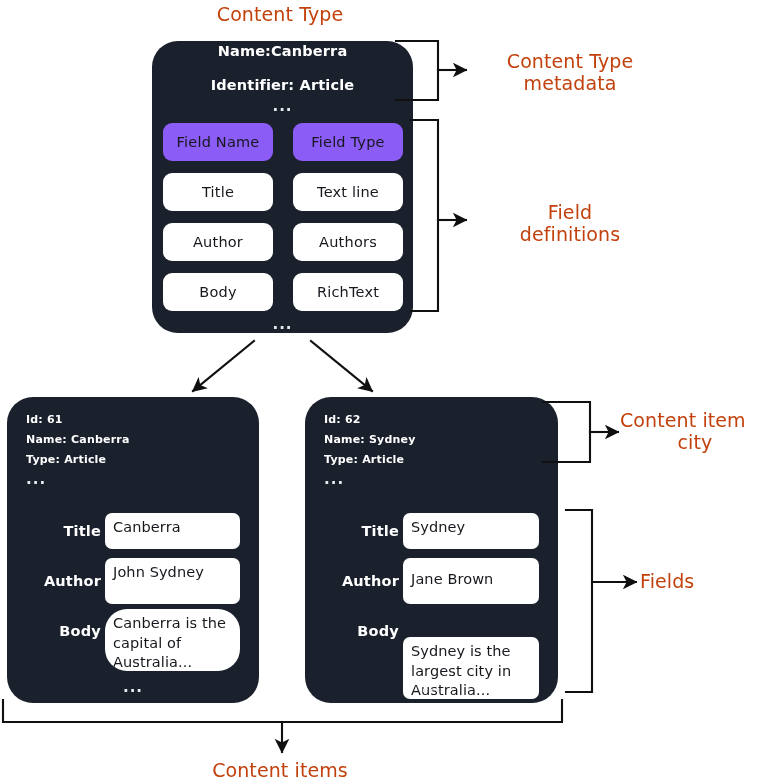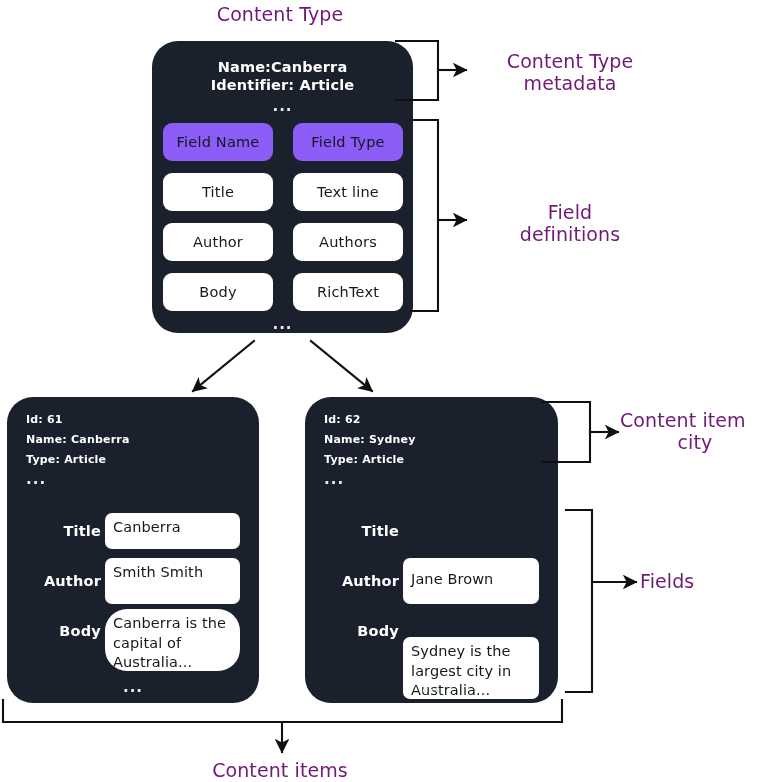--- a/index.html
+++ b/index.html
@@ -22,21 +22,21 @@
   .card {
     position: absolute;
     background: #1a202c;
     border-radius: 26px;
     box-sizing: border-box;
   }
 
   
   .plain-label {
     position: absolute;
-    color: #701a75;
+    color: #c2410c;
     font-size: 19px;
     line-height: 25px;
     text-align: center;
     font-weight: 400;
     letter-spacing: 0.1px;
   }
 
   
   .ct-meta {
     position: absolute;
@@ -132,21 +132,21 @@
 </style>
 </head>
 <body>
 
 <div id="canvas">
 
   <div class="plain-label" style="left:180px; top:2px; width:200px;">Content Type</div>
 
   <div class="card" style="left:152px; top:41px; width:261px; height:292px;">
 
-    <div class="ct-meta" style="top:16px;">Name:Canberra</div>
+    <div class="ct-meta" style="top:0;">Name:Canberra</div>
     <div class="ct-meta" style="top:34px;">Identifier: Article</div>
     <div class="dots" style="top:56px;">...</div>
 
     <div class="chip header" style="left:11px; top:82px; width:110px; height:38px;">Field Name</div>
     <div class="chip header" style="left:141px; top:82px; width:110px; height:38px;">Field Type</div>
 
     <div class="chip value" style="left:11px; top:132px; width:110px; height:38px;">Title</div>
     <div class="chip value" style="left:141px; top:132px; width:110px; height:38px;">Text line</div>
 
     <div class="chip value" style="left:11px; top:182px; width:110px; height:38px;">Author</div>
@@ -167,35 +167,36 @@
   <div class="card" style="left:7px; top:397px; width:252px; height:306px;">
     <div class="item-meta" style="left:19px; top:13px;">Id: 61</div>
     <div class="item-meta" style="left:19px; top:33px;">Name: Canberra</div>
     <div class="item-meta" style="left:19px; top:53px;">Type: Article</div>
     <div class="dots-left" style="left:19px; top:73px;">...</div>
 
     <div class="fld-label" style="left:14px; top:126px; width:80px;">Title</div>
     <div class="fld-box" style="left:98px; top:116px; width:135px; height:36px;">Canberra</div>
 
     <div class="fld-label" style="left:14px; top:176px; width:80px;">Author</div>
-    <div class="fld-box" style="left:98px; top:161px; width:135px; height:46px;">Smith Smith</div>
+    <div class="fld-box" style="left:98px; top:161px; width:135px; height:46px;">John Sydney</div>
 
     <div class="fld-label" style="left:14px; top:226px; width:80px;">Body</div>
     <div class="fld-box" style="left:98px; top:212px; width:135px; height:62px;border-radius:22px;">Canberra is the capital of Australia...</div>
 
     <div class="dots" style="top:281px;">...</div>
   </div>
 
   <div class="card" style="left:305px; top:397px; width:253px; height:306px;">
     <div class="item-meta" style="left:19px; top:13px;">Id: 62</div>
     <div class="item-meta" style="left:19px; top:33px;">Name: Sydney</div>
     <div class="item-meta" style="left:19px; top:53px;">Type: Article</div>
     <div class="dots-left" style="left:19px; top:73px;">...</div>
 
     <div class="fld-label" style="left:14px; top:126px; width:80px;">Title</div>
+    <div class="fld-box" style="left:98px; top:116px; width:136px; height:36px;">Sydney</div>
 
     <div class="fld-label" style="left:14px; top:176px; width:80px;">Author</div>
     <div class="fld-box" style="left:98px; top:161px; width:136px; height:46px; padding-top:12px;">Jane Brown</div>
 
     <div class="fld-label" style="left:14px; top:226px; width:80px;">Body</div>
     <div class="fld-box" style="left:98px; top:212px; width:136px; height:62px;margin-top:28px;">Sydney is the largest city in Australia...</div>
 
     <div class="dots" style="top:281px;">...</div>
   </div>
 

